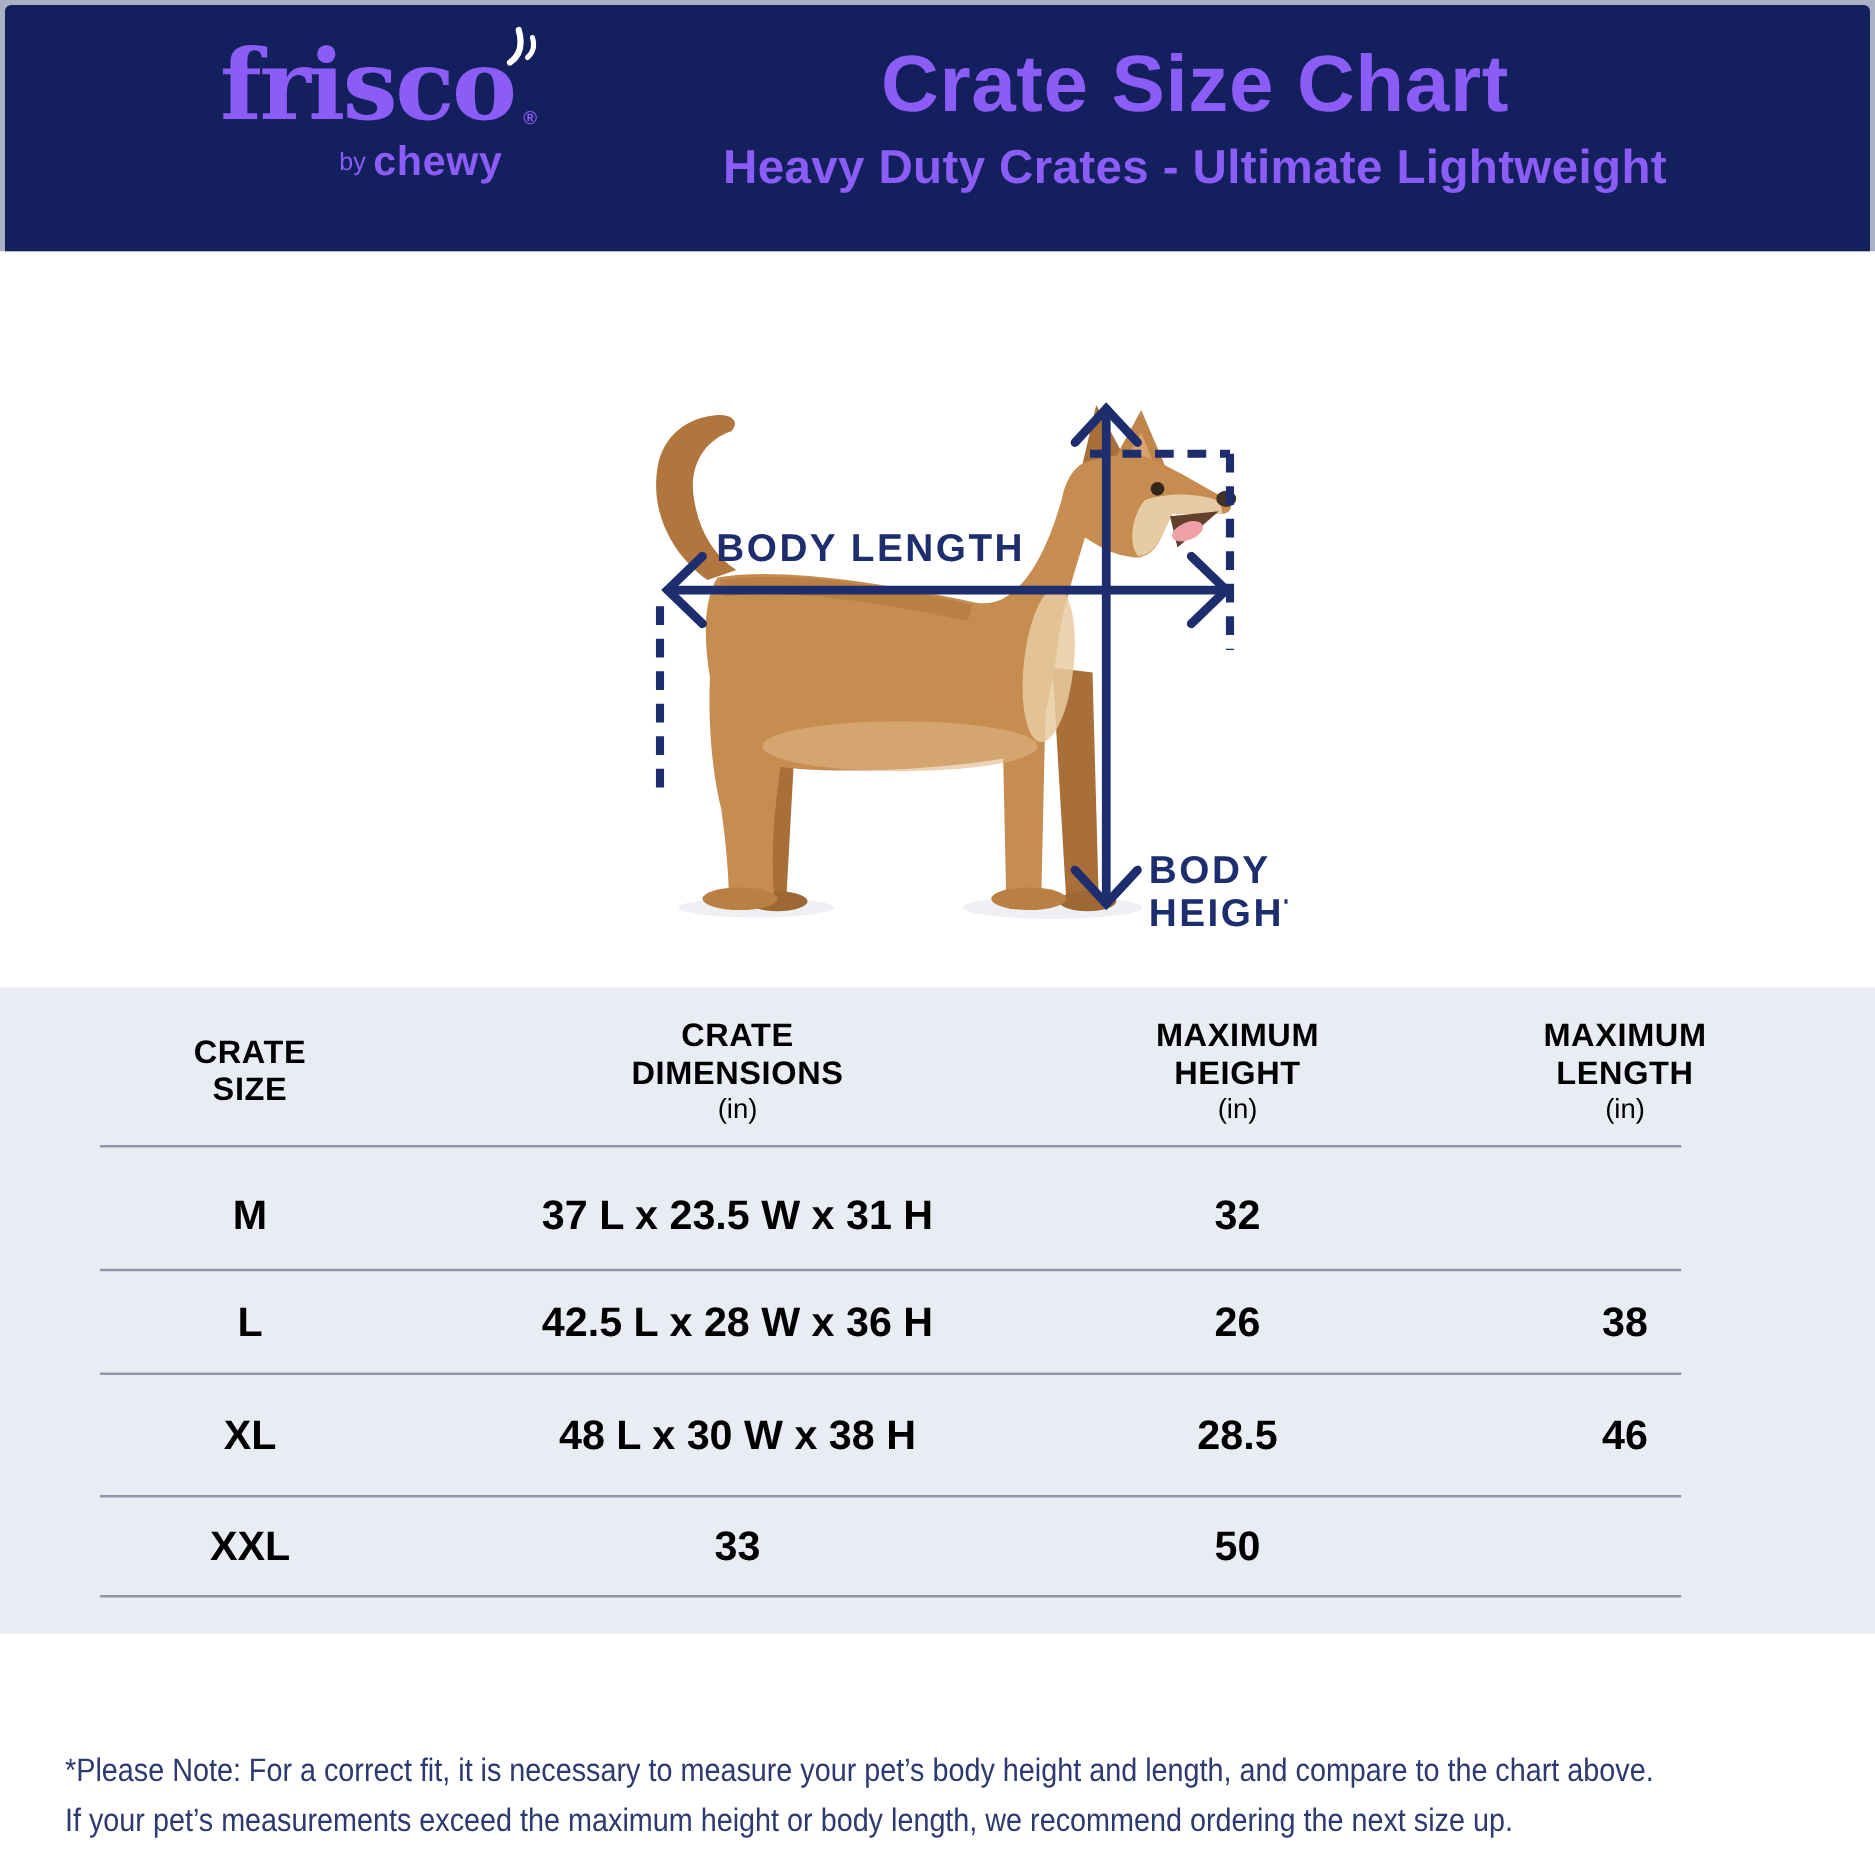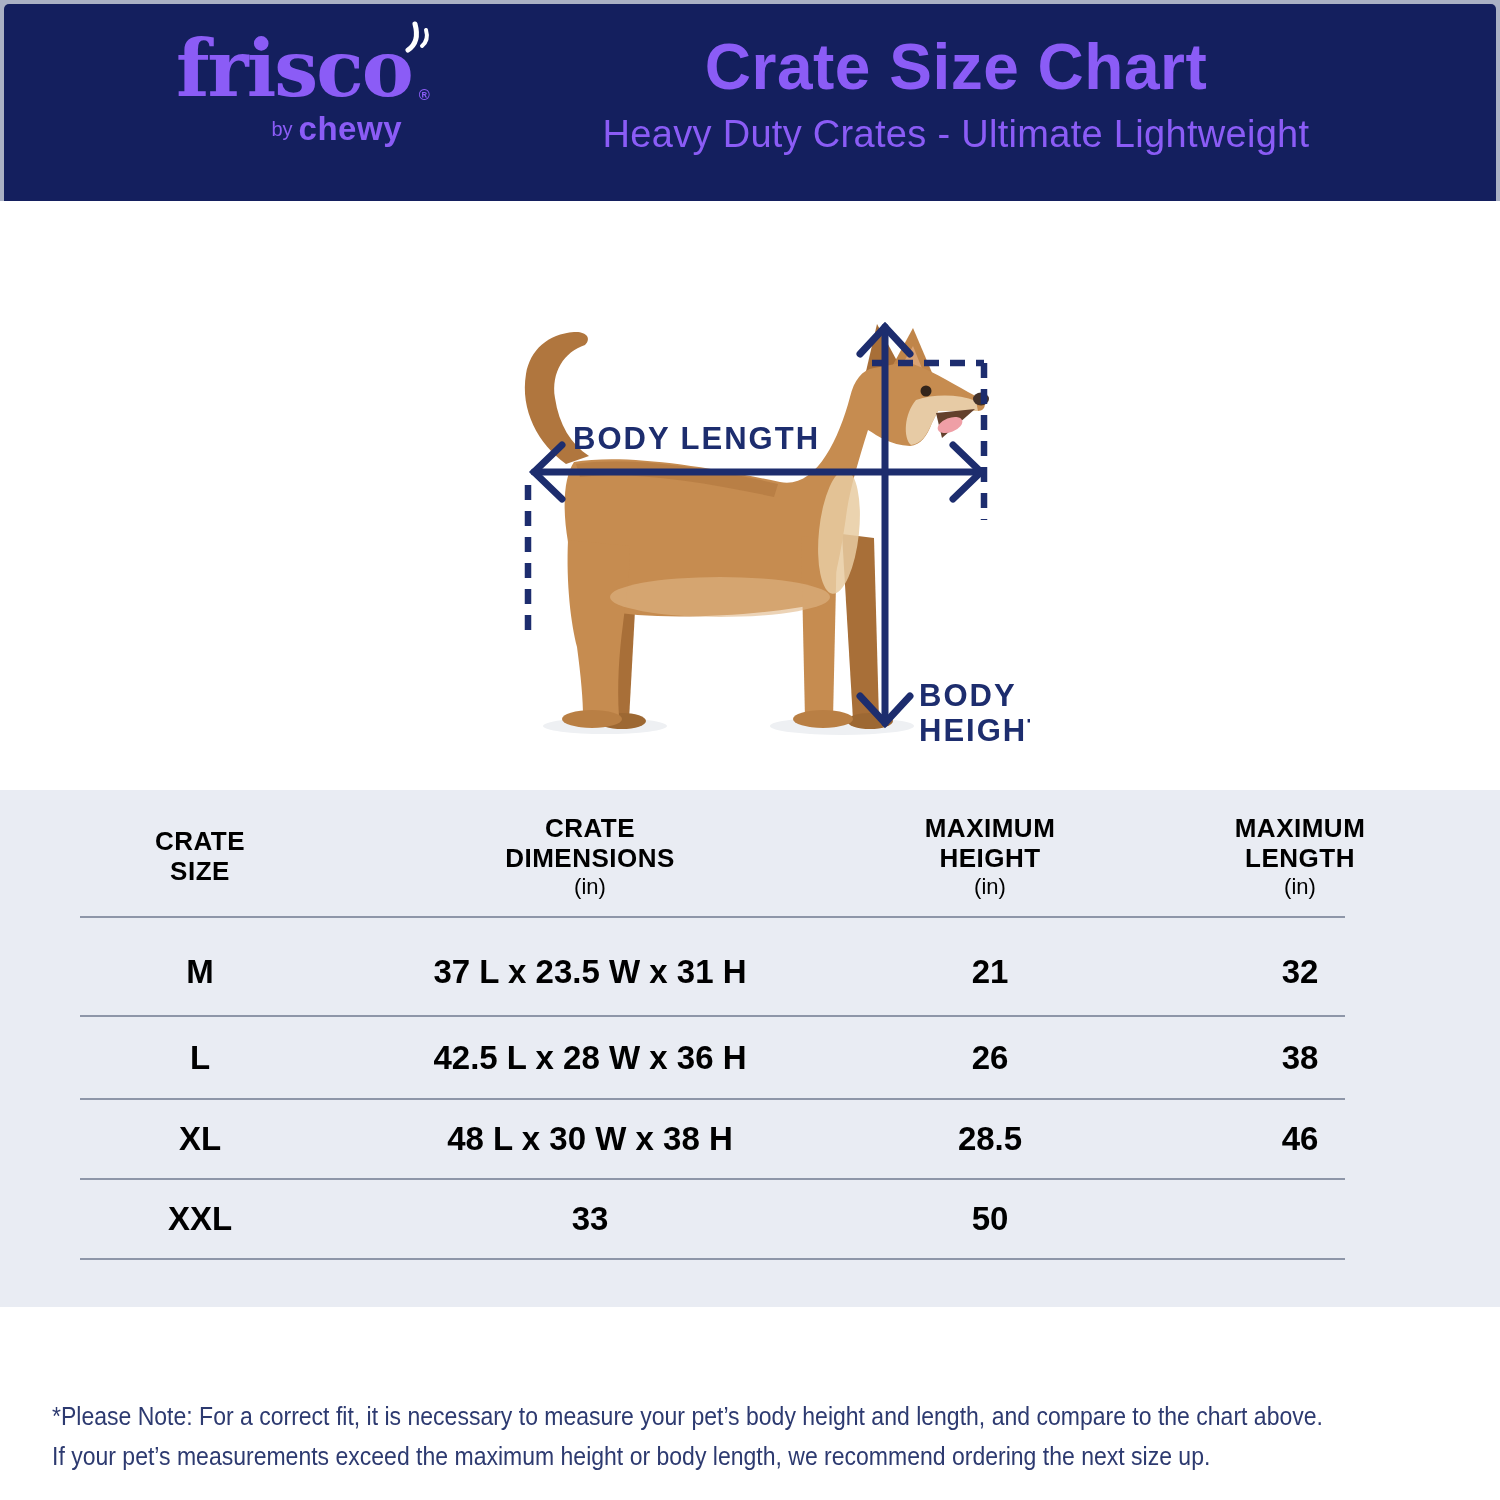--- a/index.html
+++ b/index.html
@@ -28,21 +28,21 @@
   }
   .logo-whisker{position:absolute;right:-20px;top:-10px;}
   .logo-byline{
     text-align:right;margin-top:2px;padding-right:14px;
     font-family:"Liberation Sans", sans-serif;
   }
   .by-label{font-size:20px;font-weight:normal;margin-right:6px;vertical-align:4px;}
   .chewy-wordmark{font-size:33px;font-weight:bold;letter-spacing:0.5px;}
   .title-block{position:absolute;left:420px;right:8px;top:30px;text-align:center;}
   .page-title{font-size:64px;font-weight:bold;letter-spacing:0.5px;line-height:1.05;margin:0;}
-  .page-subtitle{font-size:38px;font-weight:normal;letter-spacing:0.3px;margin-top:12px;}
+  .page-subtitle{font-size:38px;font-weight:bold;letter-spacing:0.3px;margin-top:12px;}
 
   
   .diagram{position:absolute;left:470px;top:292px;width:560px;height:470px;}
 
   
   .table-panel{
     position:absolute;top:790px;left:0;width:1500px;height:517px;
     background:#e9ecf3;color:#000000;
   }
   .table-inner{position:relative;margin-left:80px;width:1400px;height:100%;}
@@ -51,21 +51,21 @@
   .th{
     text-align:center;font-weight:bold;font-size:26px;line-height:1.15;
     letter-spacing:0.5px;padding-top:8px;
   }
   .th .unit{font-weight:normal;font-size:22px;letter-spacing:0;}
   .rule{width:1265px;height:2px;background:#8e96a8;}
   .trow{font-weight:bold;font-size:33px;}
   .trow .cell{text-align:center;}
   .row-1{height:97px;padding-top:10px;box-sizing:border-box;}
   .row-2{height:81px;}
-  .row-3{height:78px;}
+  .row-3{height:96px;}
   .row-4{height:78px;}
 
   
   .footnote{
     position:absolute;left:52px;top:1396px;width:1600px;
     color:#2d3a70;font-size:26px;line-height:40px;
     transform:scaleX(0.885);transform-origin:left top;white-space:nowrap;
   }
 </style>
 </head>
@@ -170,21 +170,20 @@
         <div>LENGTH</div>
         <div class="unit">(in)</div>
       </div>
     </div>
 
     <div class="rule"></div>
 
     <div class="tgrid trow row-1">
       <div class="cell">M</div>
       <div class="cell">37 L x 23.5 W x 31 H</div>
-      <div class="cell">21</div>
       <div class="cell">32</div>
     </div>
     <div class="rule"></div>
 
     <div class="tgrid trow row-2">
       <div class="cell">L</div>
       <div class="cell">42.5 L x 28 W x 36 H</div>
       <div class="cell">26</div>
       <div class="cell">38</div>
     </div>

